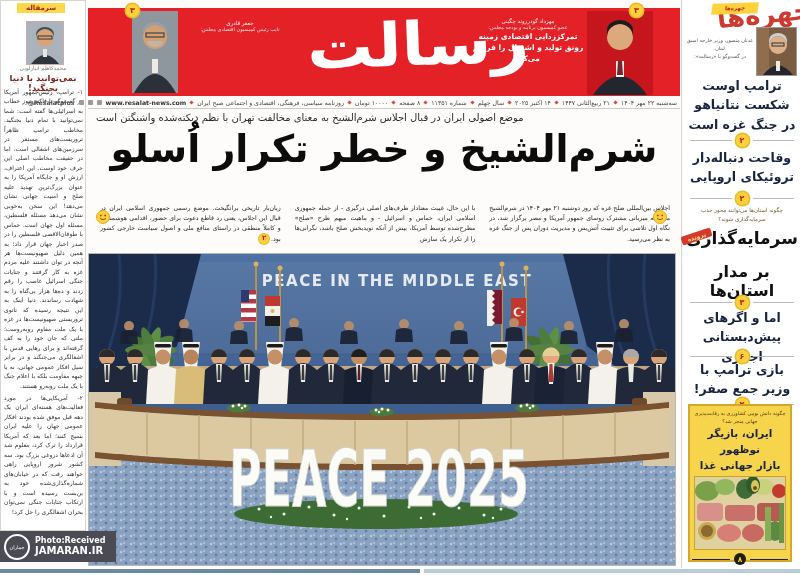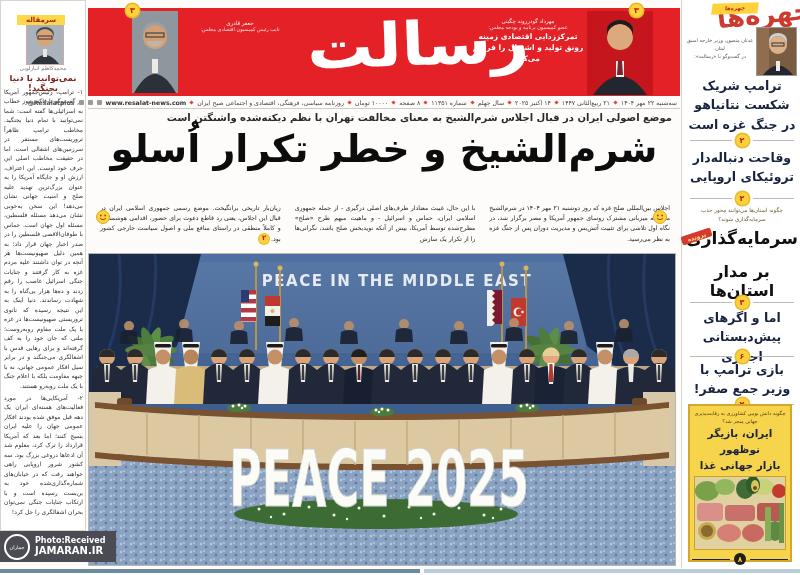--- a/index.html
+++ b/index.html
@@ -2,21 +2,21 @@
 <html lang="fa"><head>
 <meta charset="utf-8">
 <style>
   html,body{margin:0;padding:0;background:#e9e7e2;}
   #page{position:relative;width:800px;height:575px;background:#fdfcfa;overflow:hidden;
         font-family:"DejaVu Sans",sans-serif;}
   
   .editorial{position:absolute;left:0;top:0;width:86px;height:531px;background:#fff;
              border:1px solid #d8d5cf;box-sizing:border-box;}
   .ed-tab{position:absolute;top:3px;left:17px;background:#ffd84a;color:#a8241c;
-          font-size:7px;font-weight:bold;padding:1px 9px;margin-top:12px;}
+          font-size:7px;font-weight:bold;padding:1px 9px;}
   .ed-photo{position:absolute;top:20px;left:25px;width:36px;height:42px;border:1px solid #caa;overflow:hidden;}
   .ed-author{position:absolute;top:64px;left:2px;width:80px;font-size:5.5px;color:#777;
              text-align:center;direction:rtl;}
   .ed-headline{position:absolute;top:72px;left:2px;width:80px;font-size:8.5px;font-weight:bold;
                color:#7e1c16;text-align:center;direction:rtl;}
   .ed-body{position:absolute;top:86px;left:3px;width:79px;height:438px;overflow:hidden;
            font-size:6px;line-height:1.58;color:#2e2e2e;direction:rtl;text-align:justify;}
   .ed-body p{margin:0 0 3px 0;}
   
   .credit{position:absolute;left:0;top:531px;width:116px;height:31px;background:#4b4b54;
@@ -39,22 +39,22 @@
               justify-content:center;box-shadow:0 0 0 1.5px #e8b92b;z-index:5;}
   
   .dateline{position:absolute;left:88px;top:97px;width:592px;height:12px;display:flex;
             direction:rtl;align-items:center;gap:4px;font-size:6.2px;color:#444;
             border-bottom:1px solid #cfccc6;padding:0 3px;box-sizing:border-box;white-space:nowrap;}
   .dl-sep{width:3px;height:3px;background:#e0433a;transform:rotate(45deg);flex:none;}
   .dl-web{direction:ltr;font-weight:bold;color:#333;}
   .dl-soc{direction:ltr;font-weight:bold;color:#555;}
   .dl-icon{width:5px;height:5px;background:#9a9a9a;border-radius:1px;flex:none;}
   
-  .kicker{position:absolute;left:96px;top:112px;width:576px;text-align:right;direction:rtl;
-          font-size:10px;font-weight:bold;color:#2a2a2a;}
+  .kicker{position:absolute;left:96px;top:112px;width:576px;text-align:left;direction:rtl;
+          font-size:10px;font-weight:normal;color:#2a2a2a;}
   .headline-main{position:absolute;left:92px;top:120px;width:584px;text-align:center;direction:rtl;
                  font-size:38px;font-weight:900;color:#0c0c0c;line-height:1.55;letter-spacing:-1px;}
   .lead-cols{position:absolute;left:100px;top:203px;width:570px;height:46px;display:flex;
              direction:rtl;gap:14px;font-size:6.2px;line-height:1.65;color:#222;text-align:justify;}
   .lead-col{flex:1;}
   .inline-badge{display:inline-flex;width:10px;height:10px;border-radius:50%;background:#ffd23c;
                 color:#c22017;font-size:7px;font-weight:bold;align-items:center;justify-content:center;
                 vertical-align:middle;box-shadow:0 0 0 1px #e8b92b;}
   .smiley{position:absolute;z-index:6;}
   
@@ -468,21 +468,21 @@
         <rect x="15" y="15" width="12" height="3" fill="none" stroke="#333" stroke-width="1"></rect>
         <path d="M6,47 Q21,28 36,47 Z" fill="#23262c"></path>
         <path d="M19,33 h4 v10 h-4 z" fill="#eceae2"></path>
       </svg>
     </div>
     <div class="sb-caption">
       <div>عدنان منصور، وزیر خارجه اسبق لبنان</div>
       <div>در گفت‌وگو با «رسالت»:</div>
     </div>
 
-    <div class="sb-h" style="top:76px;">ترامپ شریک شکست نتانیاهو در جنگ غزه است</div>
+    <div class="sb-h" style="top:76px;">ترامپ اوست شکست نتانیاهو در جنگ غزه است</div>
     <div class="sb-badge" style="top:134px;">
       <span class="ln"></span>
         <span class="num">۲</span>
         <span class="ln"></span>
     </div>
 
     <div class="sb-h" style="top:148px;">وقاحت دنباله‌دار تروئیکای اروپایی</div>
     <div class="sb-badge" style="top:192px;">
       <span class="ln"></span>
         <span class="num">۲</span>

